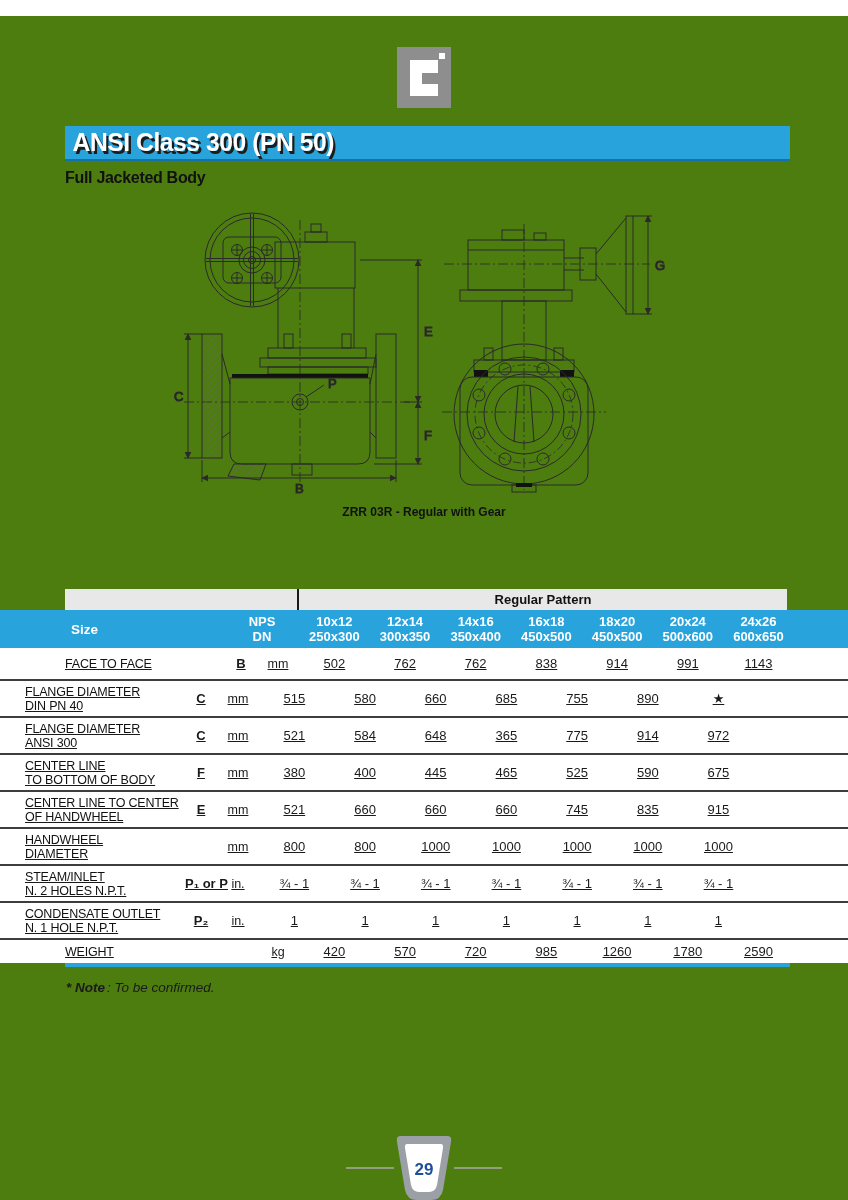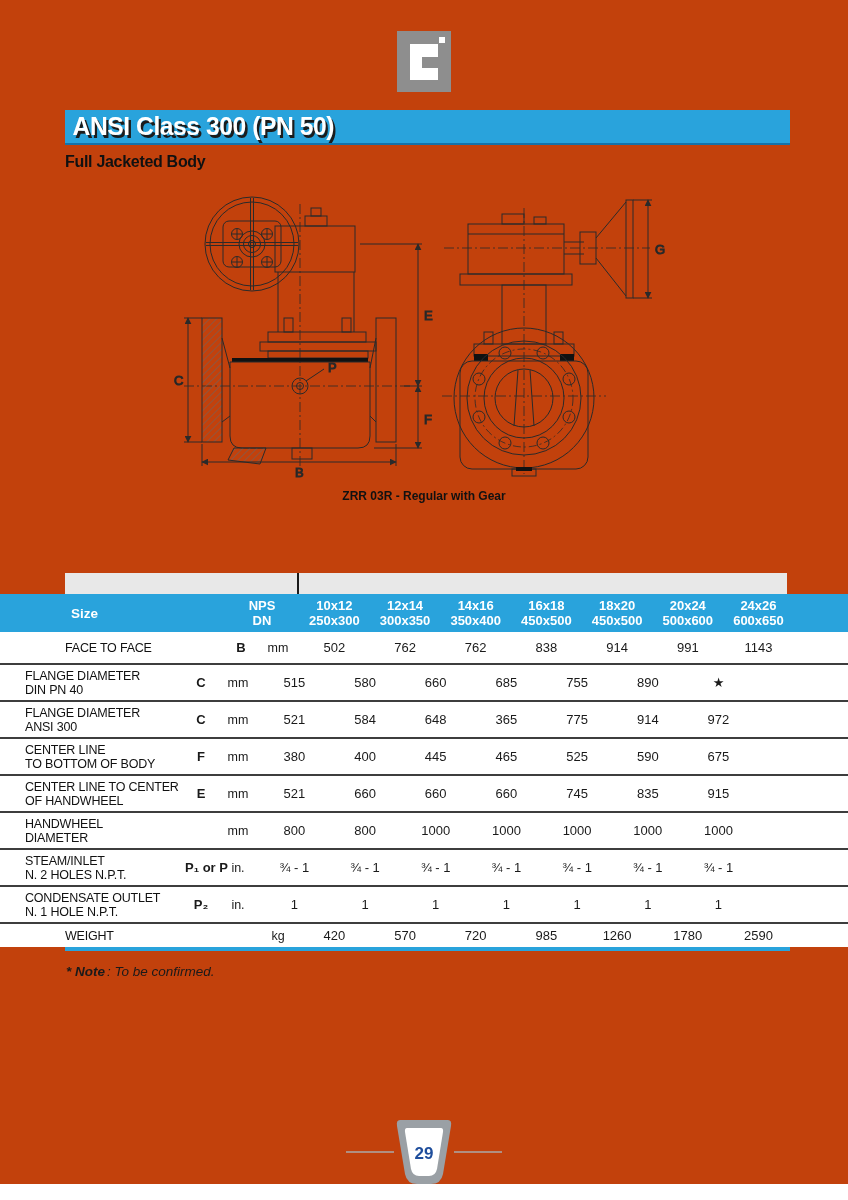--- a/index.html
+++ b/index.html
@@ -1,18 +1,18 @@
 <!DOCTYPE html>
 <html><head>
 <meta charset="utf-8">
 <style>
   * { margin:0; padding:0; box-sizing:border-box; }
   html,body { background:#fff; }
   body { font-family:"Liberation Sans", sans-serif; color:#1a1a1a; }
-  .page { position:relative; width:848px; height:1184px; background:#c2410c; overflow:hidden; margin:0 auto; }
+  .page { position:relative; width:848px; height:1184px; background:#4d7c0f; overflow:hidden; margin:16px auto; }
 
   
   .logo { position:absolute; left:397px; top:31px; }
 
   
   .banner { position:absolute; left:65px; top:110px; width:725px; height:35px;
             background:#29A3DC; border-bottom:2px solid #1572A9; display:flex; align-items:center; }
   .banner-text { font-size:26px; font-weight:bold; color:#fff; padding-left:8px;
                  letter-spacing:-0.5px; transform:scaleX(0.95); transform-origin:left center;
                  text-shadow:2.5px 2.5px 0 #1c1c1c; white-space:nowrap; }
@@ -30,21 +30,21 @@
   .t-group { margin-left:65px; width:722px; height:21px; background:#E8E8E8; display:flex; align-items:stretch; }
   .t-group-spacer { width:234px; border-right:2px solid #1a1a1a; }
   .t-group-title { flex:1; text-align:center; font-size:13px; font-weight:bold; line-height:21px; color:#111; }
 
   .grid { display:grid; grid-template-columns:160px 32px 42px repeat(7,70.7px); align-items:center; padding-left:65px; }
   .t-head { background:#29A3DC; height:38px; color:#fff; font-weight:bold; font-size:13px; line-height:15px; width:848px; }
   .t-head .c-size { padding-left:6px; font-size:13.5px; }
   .c-npsdn { grid-column:2 / 4; text-align:center; }
   .c-col { text-align:center; }
 
-  .t-row { border-bottom:2px solid #3d3d3d; background:#fff; }
+  .t-row { border-bottom:2px solid #3d3d3d; background:#fff;text-decoration:underline; }
   .h-s { height:33px; } .h-d { height:37px;padding-left:25px; } .h-w { height:23px; border-bottom:none; }
   .c-label { font-size:12.5px; line-height:14px; letter-spacing:-0.2px; color:#111; }
   .c-letter { text-align:center; font-weight:bold; font-size:13px; white-space:nowrap; }
   .c-unit { text-align:center; font-size:12.5px; }
   .cv { text-align:center; font-size:13px; }
   .t-blueline { margin-left:65px; width:725px; height:4px; background:#29A3DC; }
 
   
   .note { position:absolute; left:66px; top:964px; font-size:13.5px; font-style:italic; }
   .note .note-b { font-weight:bold; margin-right:2px; }
@@ -211,20 +211,21 @@
       </g>
     </svg>
   </div>
 
   <div class="caption">ZRR 03R - Regular with Gear</div>
 
   <div class="tbl">
 
     <div class="t-group">
       <div class="t-group-spacer"></div>
+      <div class="t-group-title">Regular Pattern</div>
     </div>
 
     <div class="grid t-head">
       <div class="c-size">Size</div>
       <div class="c-npsdn">
         <div>NPS</div>
         <div>DN</div>
       </div>
       <div class="c-col">
         <div>10x12</div>

